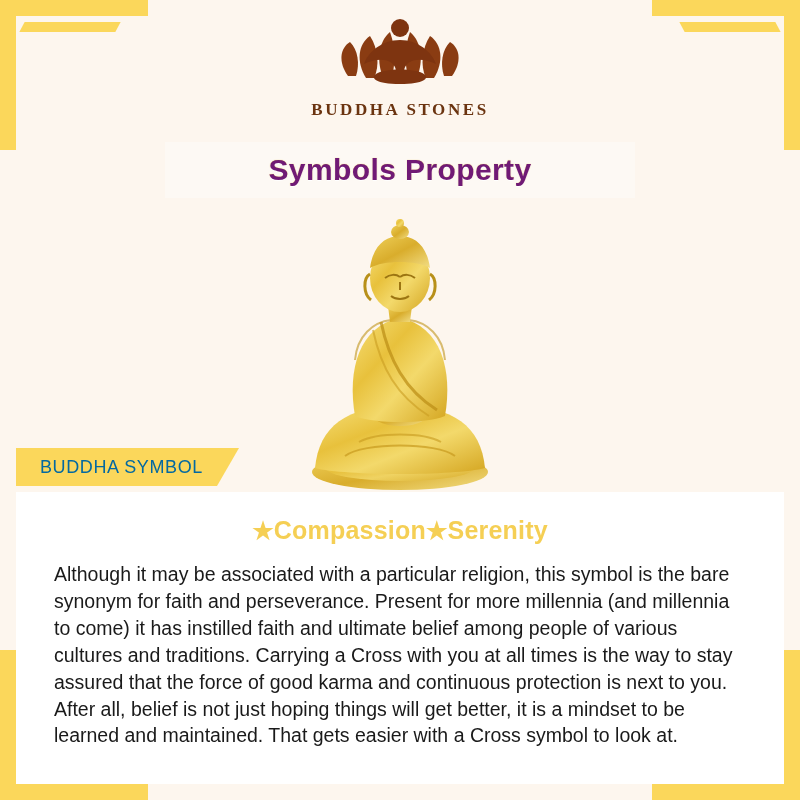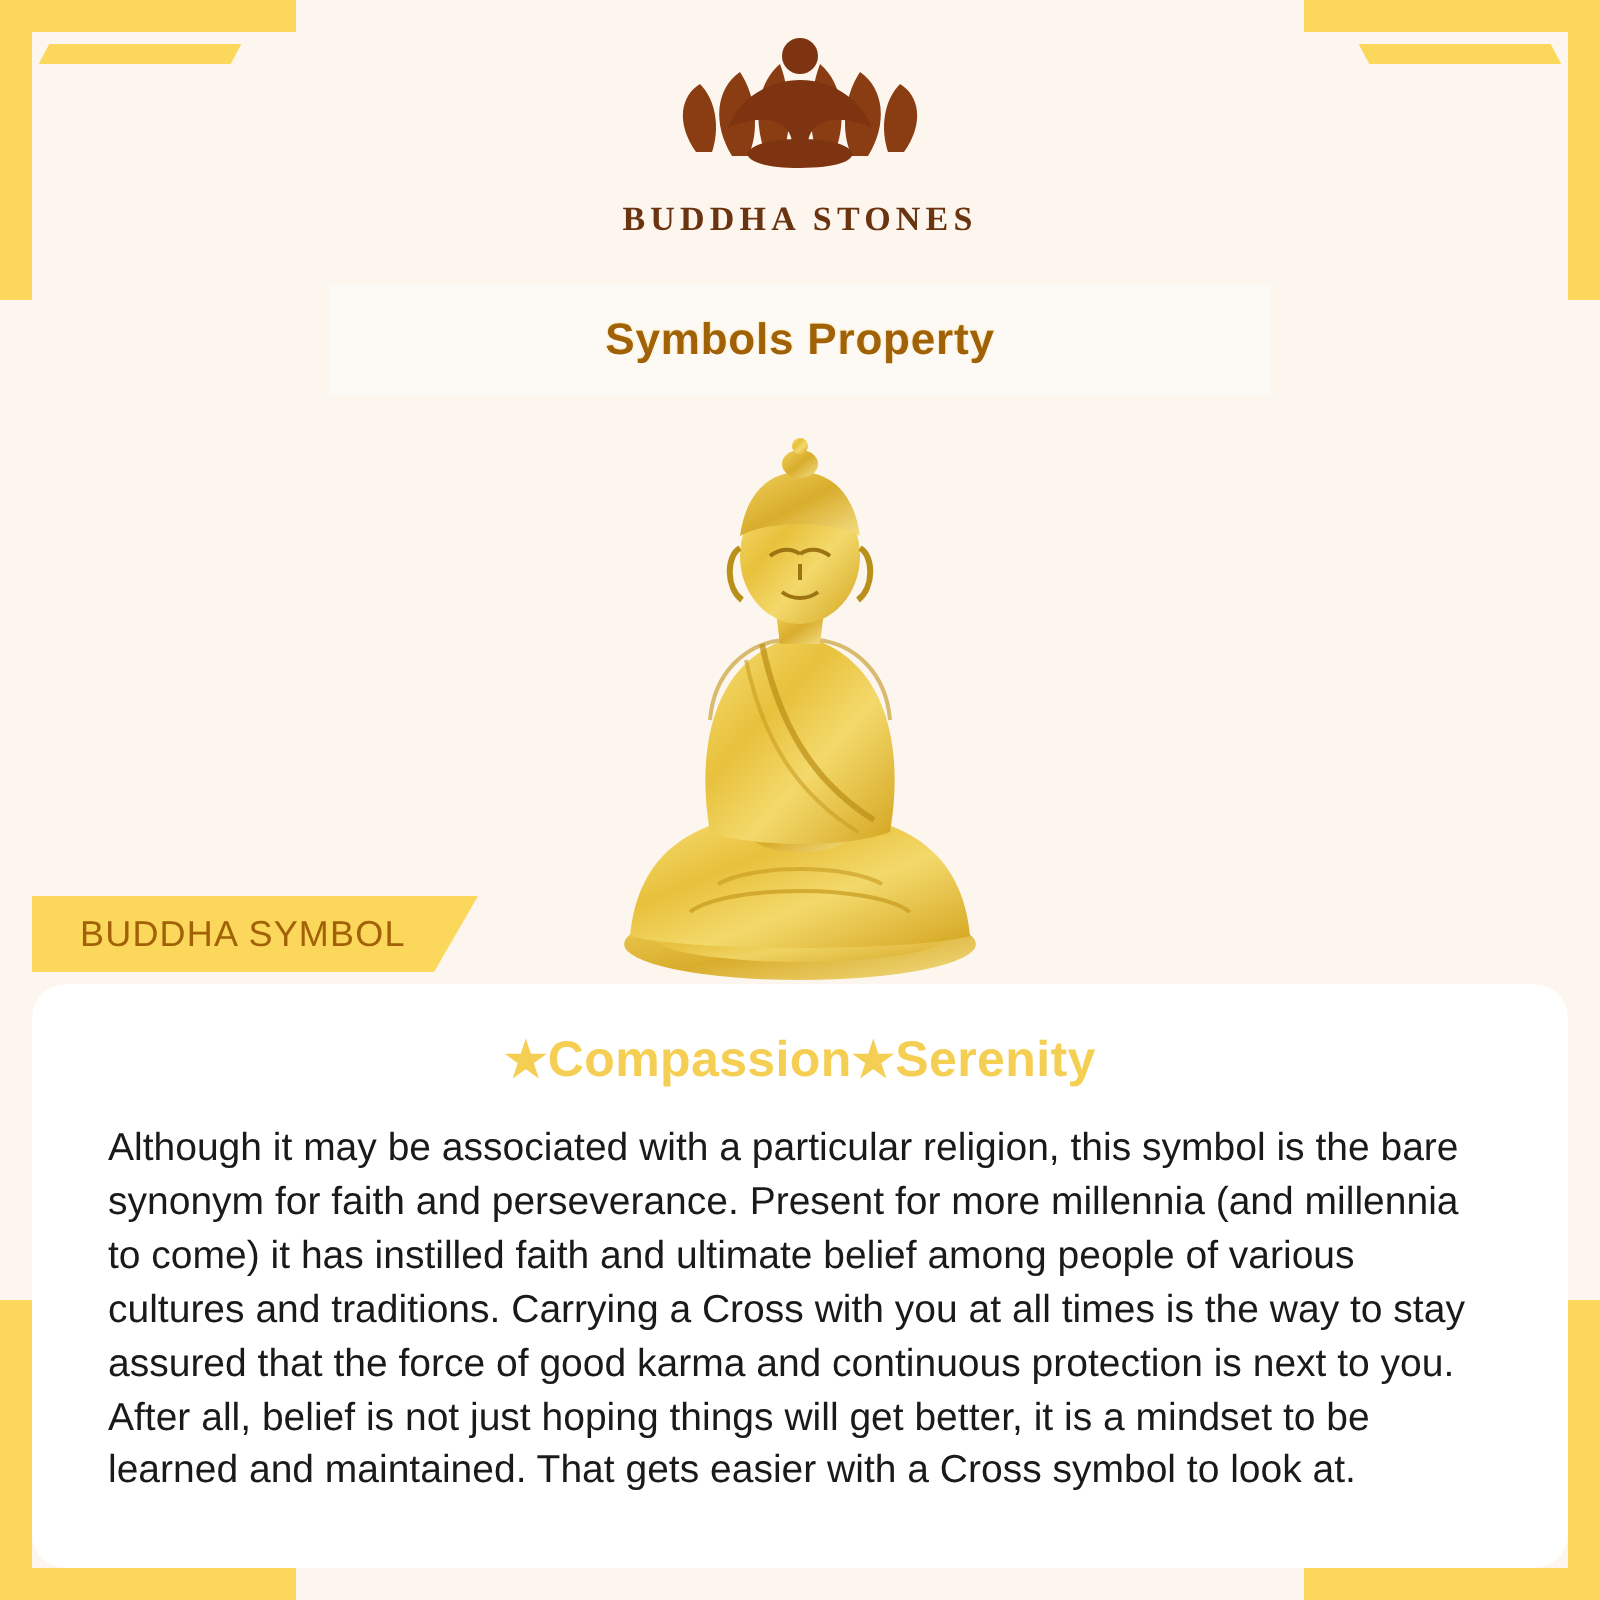--- a/index.html
+++ b/index.html
@@ -74,23 +74,23 @@
     top: 142px;
     width: 470px;
     height: 56px;
     background: #fdf9f4;
     z-index: 3;
     display: flex;
     align-items: center;
     justify-content: center;
   }
   .title-band .title {
-    font-size: 22px;
+    font-size: 30px;
     font-weight: 700;
-    color: #a16207;
+    color: #701a75;
     letter-spacing: 0.4px;
     text-shadow: 0 1px 0 #fff, 0 0 1px #e8c34a;
   }
 
   
   .hero {
     position: absolute;
     left: 0; right: 0;
     top: 200px;
     height: 300px;
@@ -112,21 +112,21 @@
     align-items: center;
   }
   .ribbon-body {
     background: #fbd75b;
     height: 38px;
     display: flex;
     align-items: center;
     padding: 0 14px 0 24px;
   }
   .ribbon-body span {
-    color: #a16207;
+    color: #0369a1;
     font-size: 18px;
     letter-spacing: 0.6px;
     font-weight: 400;
   }
   .ribbon-tail {
     width: 0; height: 0;
     border-top: 38px solid #fbd75b;
     border-right: 22px solid transparent;
   }
 
@@ -134,21 +134,20 @@
   .body-card {
     position: absolute;
     left: 16px;
     right: 16px;
     top: 492px;
     bottom: 16px;
     background: #ffffff;
     z-index: 2;
     padding: 16px 22px 0 22px;
     box-sizing: border-box;
-    border-radius: 17px;
   }
   .subtitle {
     text-align: center;
     color: #f5cf54;
     font-size: 25px;
     font-weight: 700;
     margin: 8px 0 12px 0;
     letter-spacing: 0.2px;
   }
   .subtitle .star { color: #f5cf54; font-size: 24px; }

